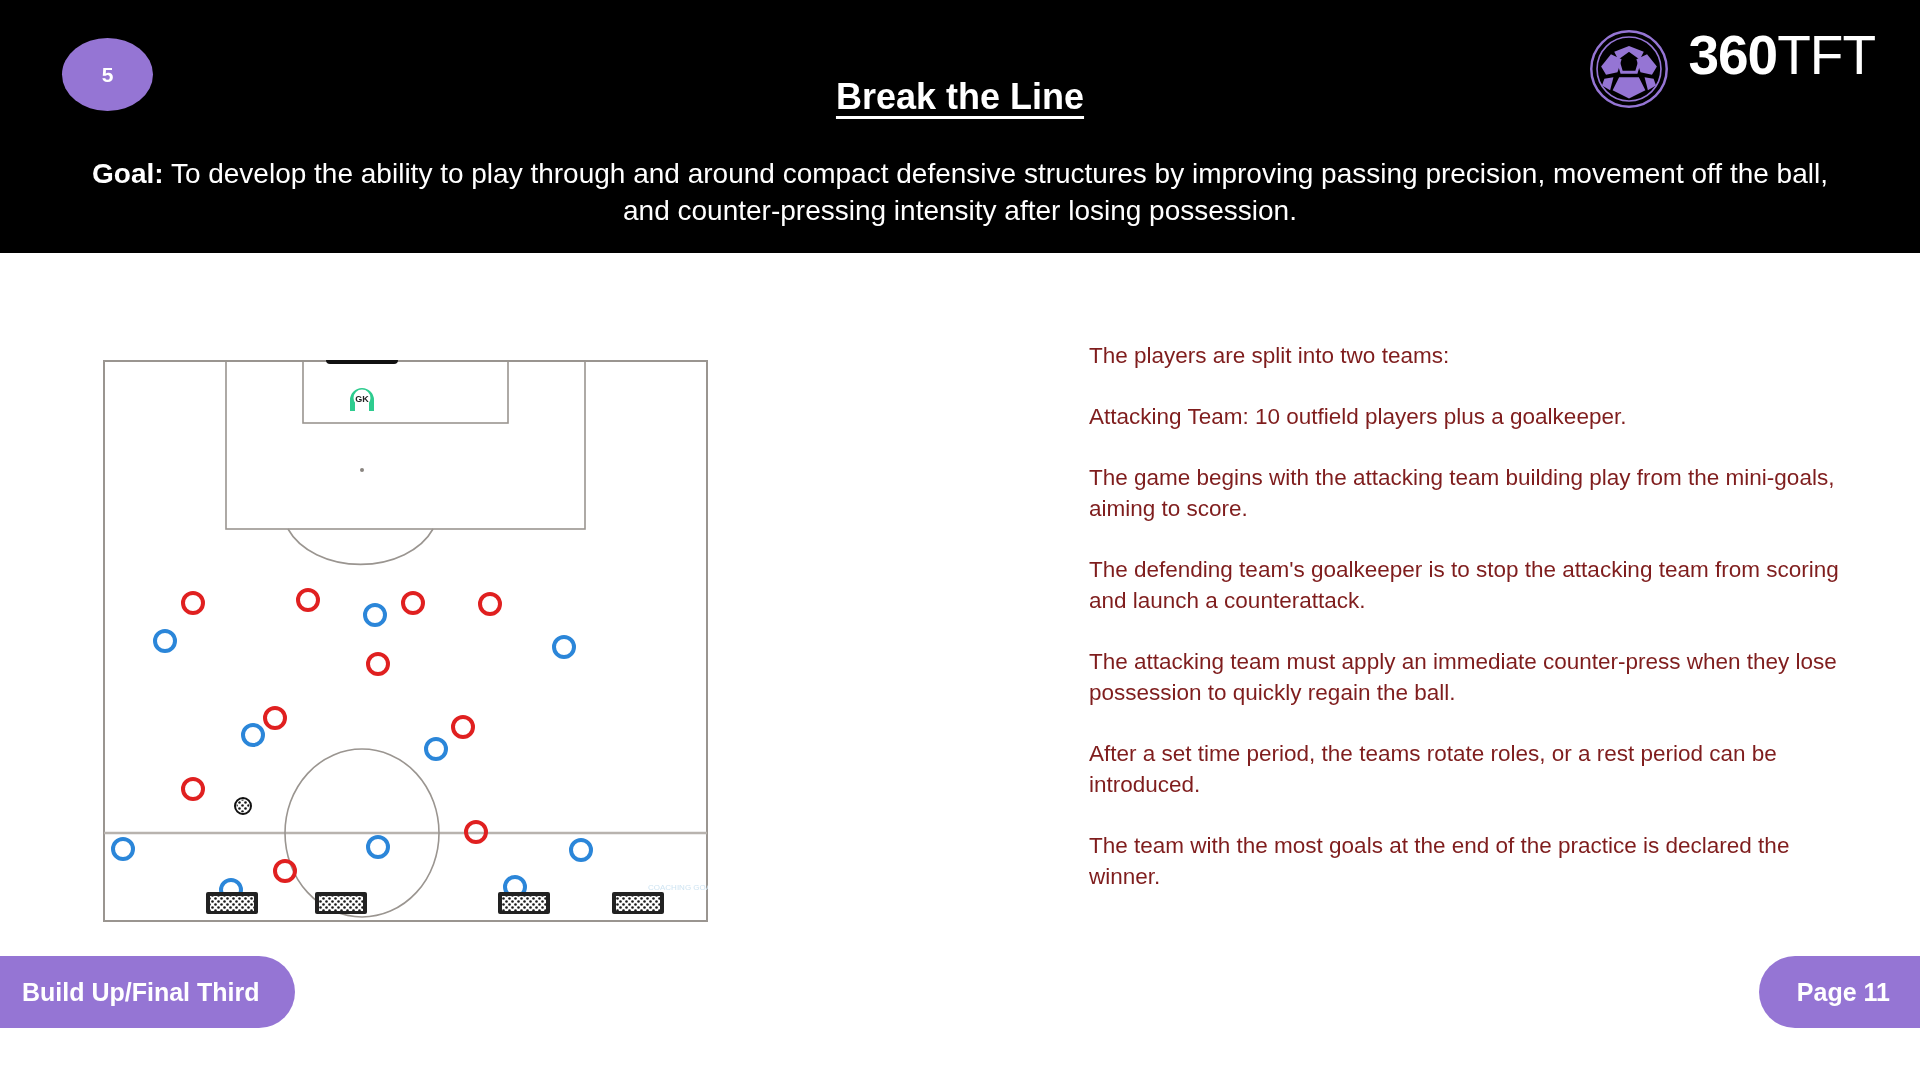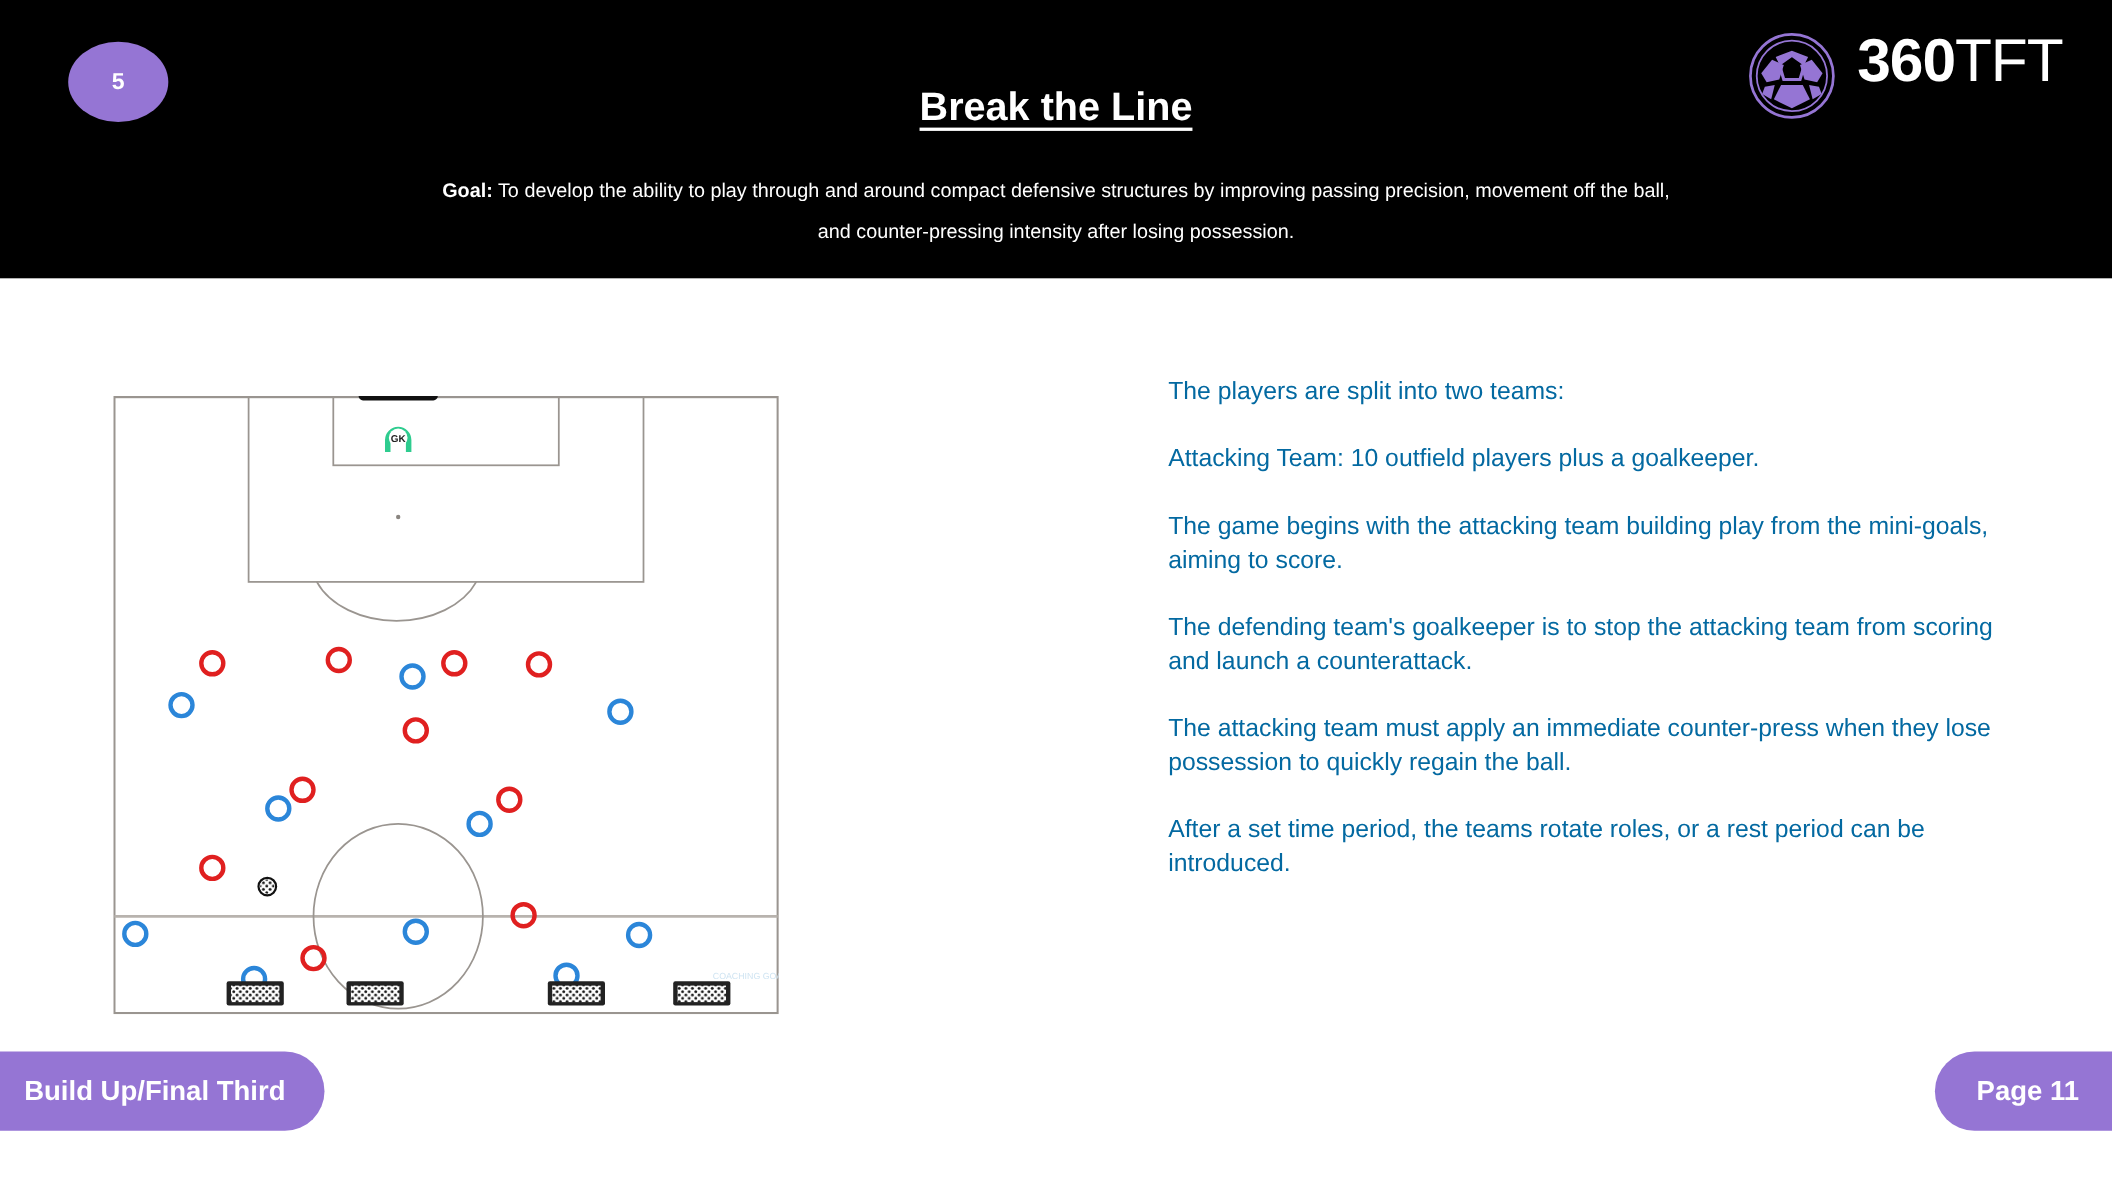--- a/index.html
+++ b/index.html
@@ -26,21 +26,21 @@
     position:absolute; left:0; top:76px; width:1920px;
     text-align:center;
     color:#ffffff; font-size:36px; font-weight:bold;
     text-decoration:underline;
     text-underline-offset:7px;
     text-decoration-thickness:3px;
   }
   #goal-block {
     position:absolute; left:0; top:155px; width:1920px;
     text-align:center; color:#ffffff;
-    font-size:18px; line-height:37px;
+    font-size:28px; line-height:37px;
   }
   #goal-block .goal-label { font-weight:bold; }
 
   
   #logo {
     position:absolute; right:45px; top:28px;
     display:flex; align-items:flex-start; gap:18px;
   }
   #logo-ball { width:82px; height:82px; display:block; }
   #logo-text { font-size:55px; font-weight:bold; letter-spacing:-1px; line-height:1; }
@@ -49,22 +49,22 @@
 
   
   #pitch-wrap {
     position:absolute; left:103px; top:360px;
     width:518px; height:562px;
   }
   #pitch-svg { display:block; width:605px; height:562px; }
 
   
   #instructions {
-    position:absolute; left:1062px; top:340px; width:775px;
-    color:#0369a1; font-size:22.5px; line-height:31px;
+    position:absolute; left:1089px; top:340px; width:775px;
+    color:#7f1d1d; font-size:22.5px; line-height:31px;
   }
   #instructions p { margin-bottom:30px; }
   #instructions p:last-child { margin-bottom:0; }
 
   
   #theme-pill {
     position:absolute; left:-38px; bottom:52px;
     height:72px; padding:0 36px 0 60px;
     background:#9575d4; color:#ffffff;
     border-radius:0 40px 40px 0;
@@ -206,20 +206,21 @@
   </svg>
 </div>
 
 <div id="instructions">
   <p>The players are split into two teams:</p>
   <p>Attacking Team: 10 outfield players plus a goalkeeper.</p>
   <p>The game begins with the attacking team building play from the mini-goals, aiming to score.</p>
   <p>The defending team's goalkeeper is to stop the attacking team from scoring and launch a counterattack.</p>
   <p>The attacking team must apply an immediate counter-press when they lose possession to quickly regain the ball.</p>
   <p>After a set time period, the teams rotate roles, or a rest period can be introduced.</p>
+  <p>The team with the most goals at the end of the practice is declared the winner.</p>
 </div>
 
 <div id="theme-pill">
   <span>Build Up/Final Third</span>
 </div>
 
 <div id="page-pill">
   <span>Page 11</span>
 </div>
 

